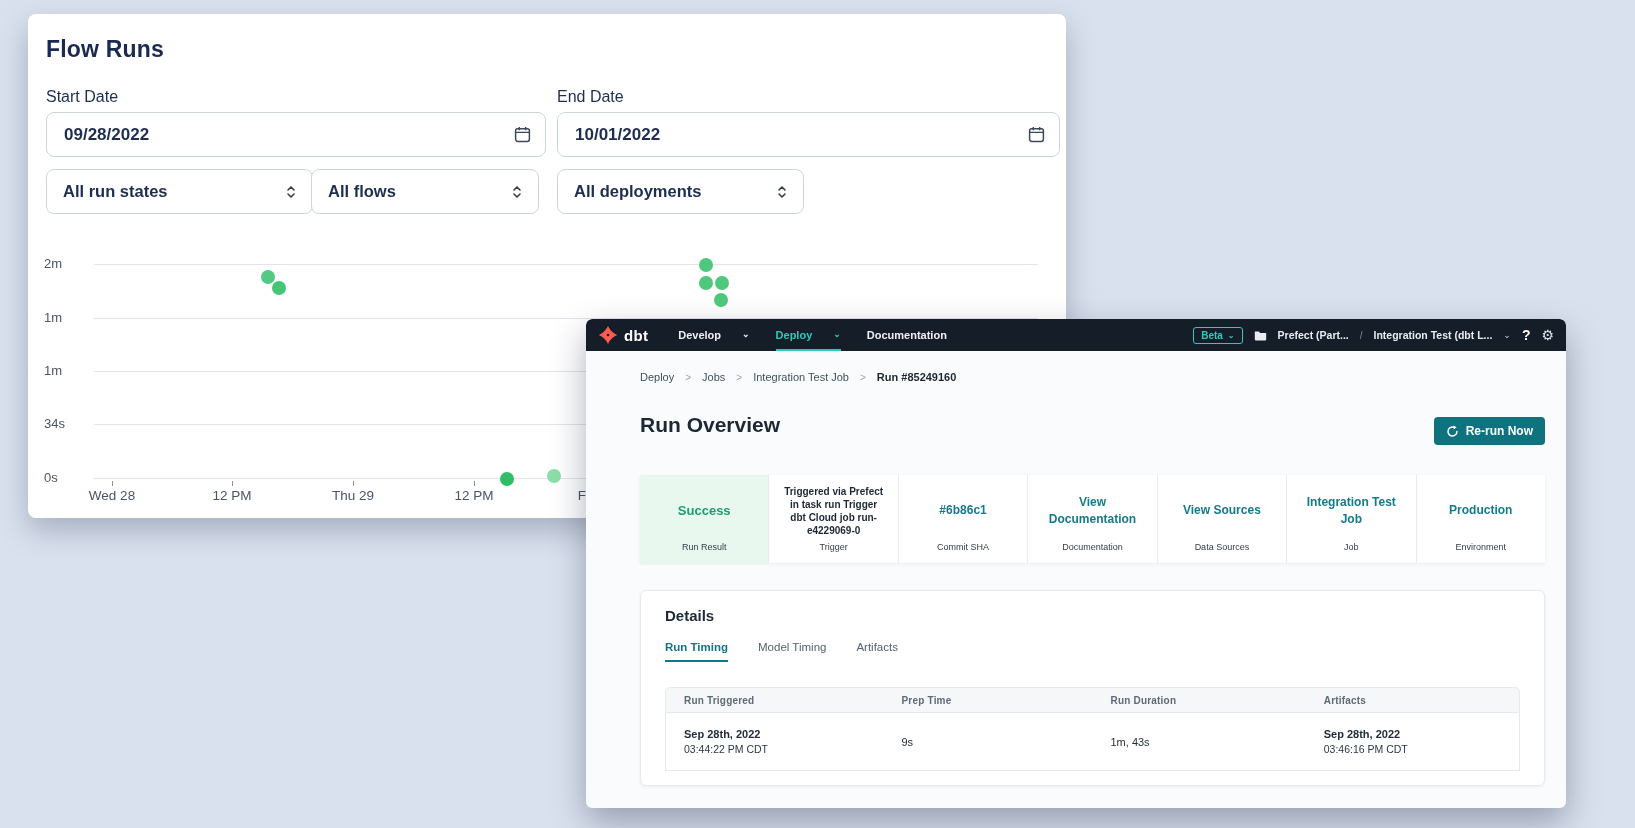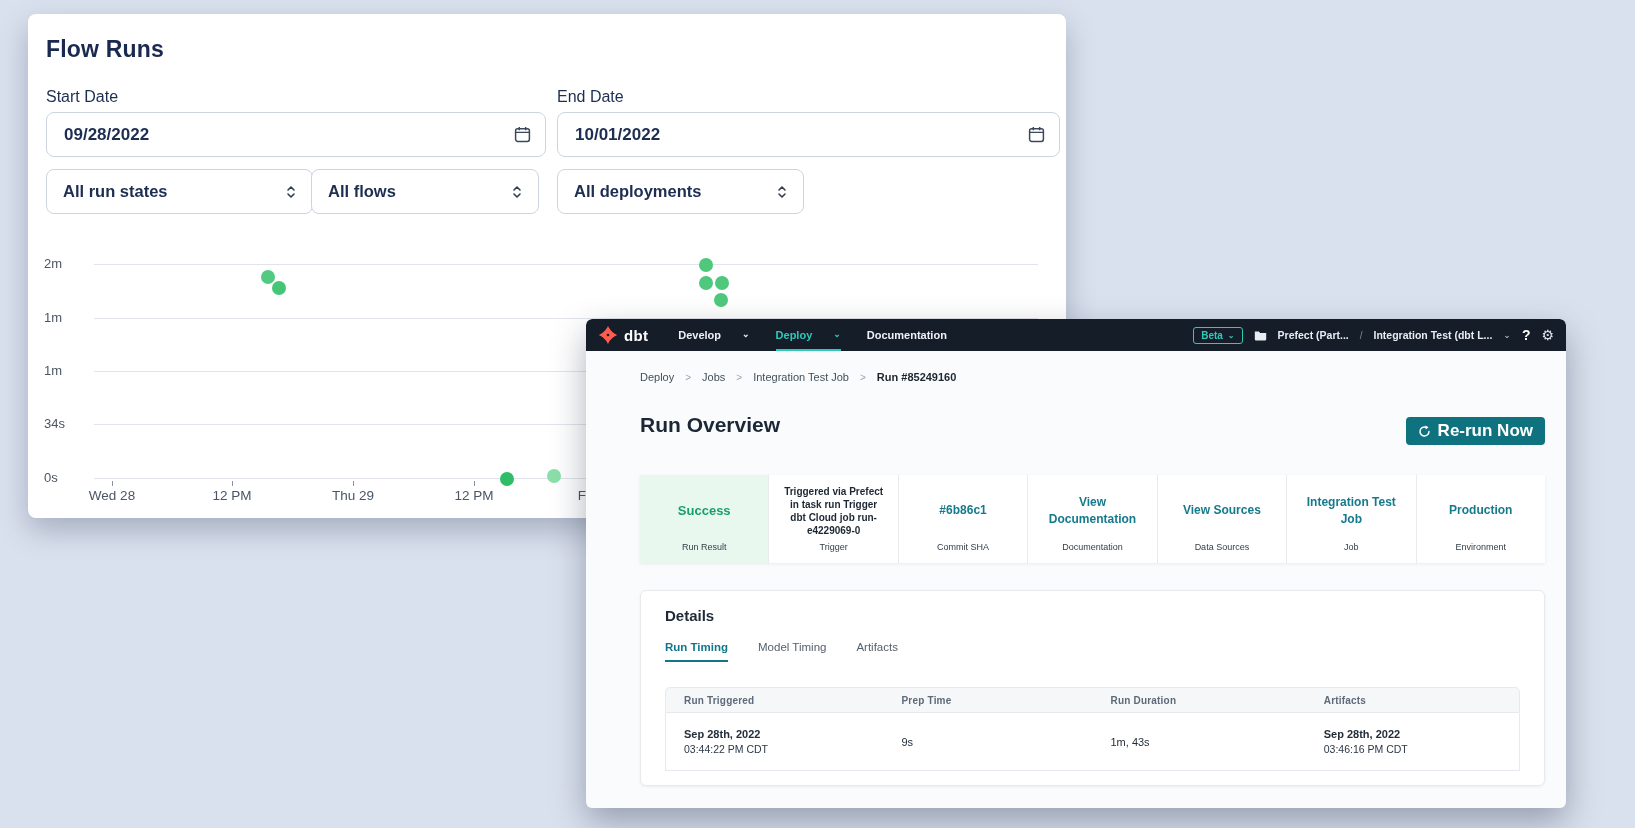--- a/index.html
+++ b/index.html
@@ -60,21 +60,21 @@
   .help-q { color:#ffffff; font-size:14px; font-weight:800; }
   .gear { color:#dfe5ea; font-size:14px; font-family:"DejaVu Sans", sans-serif; }
 
   .dbt-content { position:absolute; left:0; top:32px; right:0; bottom:0; }
   .crumbs { position:absolute; left:54px; top:20px; display:flex; align-items:center; gap:11px; font-size:11px; color:#40505d; }
   .crumbs .sep { color:#98a4b0; font-size:10px; }
   .crumbs .last { font-weight:700; color:#1b262f; }
   .page-title { position:absolute; left:54px; top:62px; font-size:21px; font-weight:800; color:#1b2735; }
   .rerun-btn {
     position:absolute; right:21px; top:66px; height:28px; background:#0e727f; border-radius:4px;
-    display:flex; align-items:center; gap:7px; padding:0 12px; color:#fff; font-size:17px; font-weight:700; cursor:pointer;
+    display:flex; align-items:center; gap:7px; padding:0 12px; color:#fff; font-size:12px; font-weight:700; cursor:pointer;
   }
   .cards { position:absolute; left:54px; right:21px; top:124px; height:88px; display:flex;
            box-shadow:0 1px 3px rgba(25,35,60,.08); }
   .card { flex:1; background:#ffffff; border-right:1px solid #e8eaec; display:flex; flex-direction:column; align-items:center; }
   .card:last-child { border-right:none; }
   .card .body { flex:1; display:flex; align-items:center; justify-content:center; padding:4px 12px 0; text-align:center; }
   .card .cap { font-size:9px; color:#323e48; margin-bottom:11px; }
   .card.success { background:#e9f8ef; }
   .card.success .body { font-size:13px; font-weight:700; color:#1b9d6d; }
   .card.plain .body { font-size:10px; font-weight:700; color:#1c2733; line-height:1.3; }

